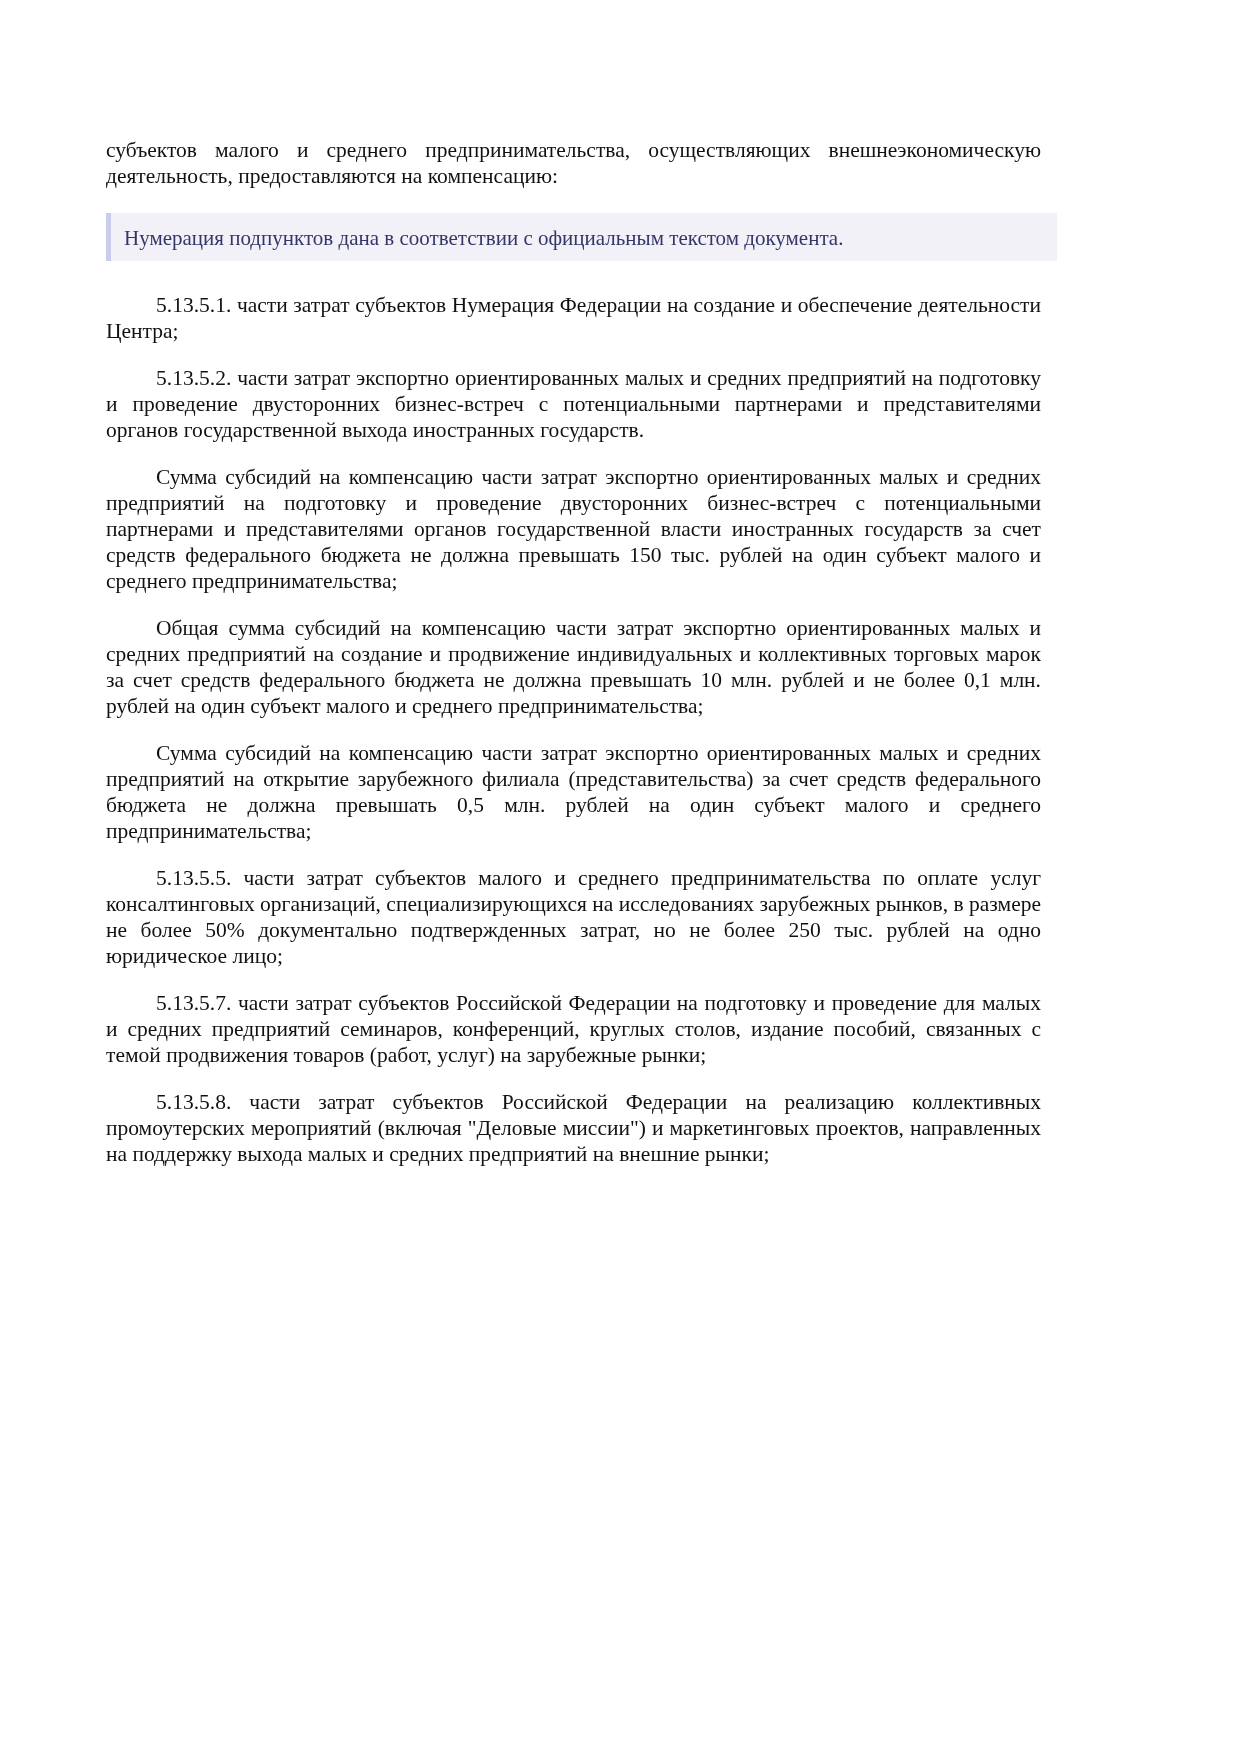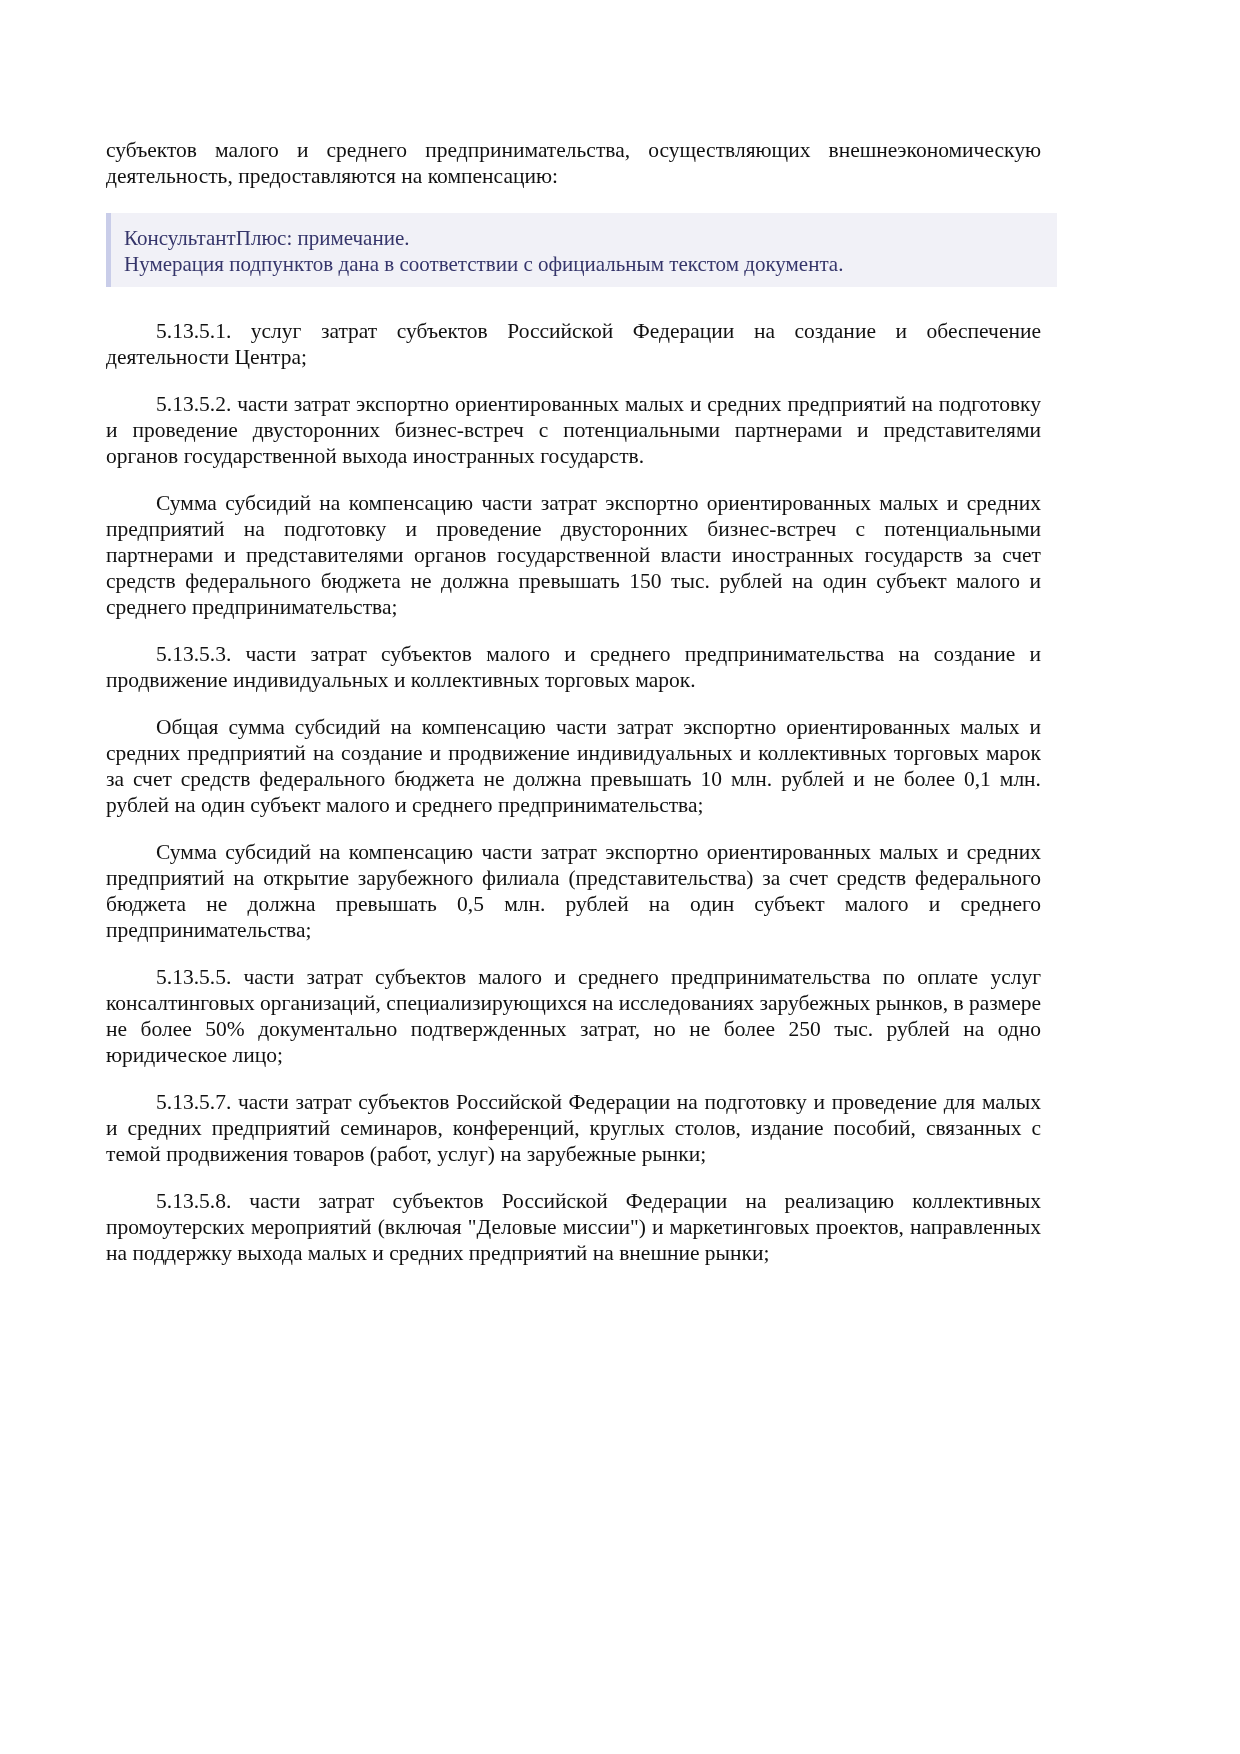--- a/index.html
+++ b/index.html
@@ -21,26 +21,24 @@
   }
   .note div { margin: 0; }
 </style>
 </head>
 <body>
 
 <div class="page">
   <p class="para">субъектов малого и среднего предпринимательства, осуществляющих внешнеэкономическую деятельность, предоставляются на компенсацию:</p>
 
   <div class="note">
-    <div>КонсультантПлюс: примечание.</div>
     <div>Нумерация подпунктов дана в соответствии с официальным текстом документа.</div>
   </div>
 
-  <p class="para indent">5.13.5.1. услуг затрат субъектов Российской Федерации на создание и обеспечение деятельности Центра;</p>
+  <p class="para indent">5.13.5.1. части затрат субъектов Нумерация Федерации на создание и обеспечение деятельности Центра;</p>
   <p class="para indent">5.13.5.2. части затрат экспортно ориентированных малых и средних предприятий на подготовку и проведение двусторонних бизнес-встреч с потенциальными партнерами и представителями органов государственной выхода иностранных государств.</p>
   <p class="para indent">Сумма субсидий на компенсацию части затрат экспортно ориентированных малых и средних предприятий на подготовку и проведение двусторонних бизнес-встреч с потенциальными партнерами и представителями органов государственной власти иностранных государств за счет средств федерального бюджета не должна превышать 150 тыс. рублей на один субъект малого и среднего предпринимательства;</p>
-  <p class="para indent">5.13.5.3. части затрат субъектов малого и среднего предпринимательства на создание и продвижение индивидуальных и коллективных торговых марок.</p>
   <p class="para indent">Общая сумма субсидий на компенсацию части затрат экспортно ориентированных малых и средних предприятий на создание и продвижение индивидуальных и коллективных торговых марок за счет средств федерального бюджета не должна превышать 10 млн. рублей и не более 0,1 млн. рублей на один субъект малого и среднего предпринимательства;</p>
   <p class="para indent">Сумма субсидий на компенсацию части затрат экспортно ориентированных малых и средних предприятий на открытие зарубежного филиала (представительства) за счет средств федерального бюджета не должна превышать 0,5 млн. рублей на один субъект малого и среднего предпринимательства;</p>
   <p class="para indent">5.13.5.5. части затрат субъектов малого и среднего предпринимательства по оплате услуг консалтинговых организаций, специализирующихся на исследованиях зарубежных рынков, в размере не более 50% документально подтвержденных затрат, но не более 250 тыс. рублей на одно юридическое лицо;</p>
   <p class="para indent">5.13.5.7. части затрат субъектов Российской Федерации на подготовку и проведение для малых и средних предприятий семинаров, конференций, круглых столов, издание пособий, связанных с темой продвижения товаров (работ, услуг) на зарубежные рынки;</p>
   <p class="para indent">5.13.5.8. части затрат субъектов Российской Федерации на реализацию коллективных промоутерских мероприятий (включая "Деловые миссии") и маркетинговых проектов, направленных на поддержку выхода малых и средних предприятий на внешние рынки;</p>
 </div>
 
 </body></html>

